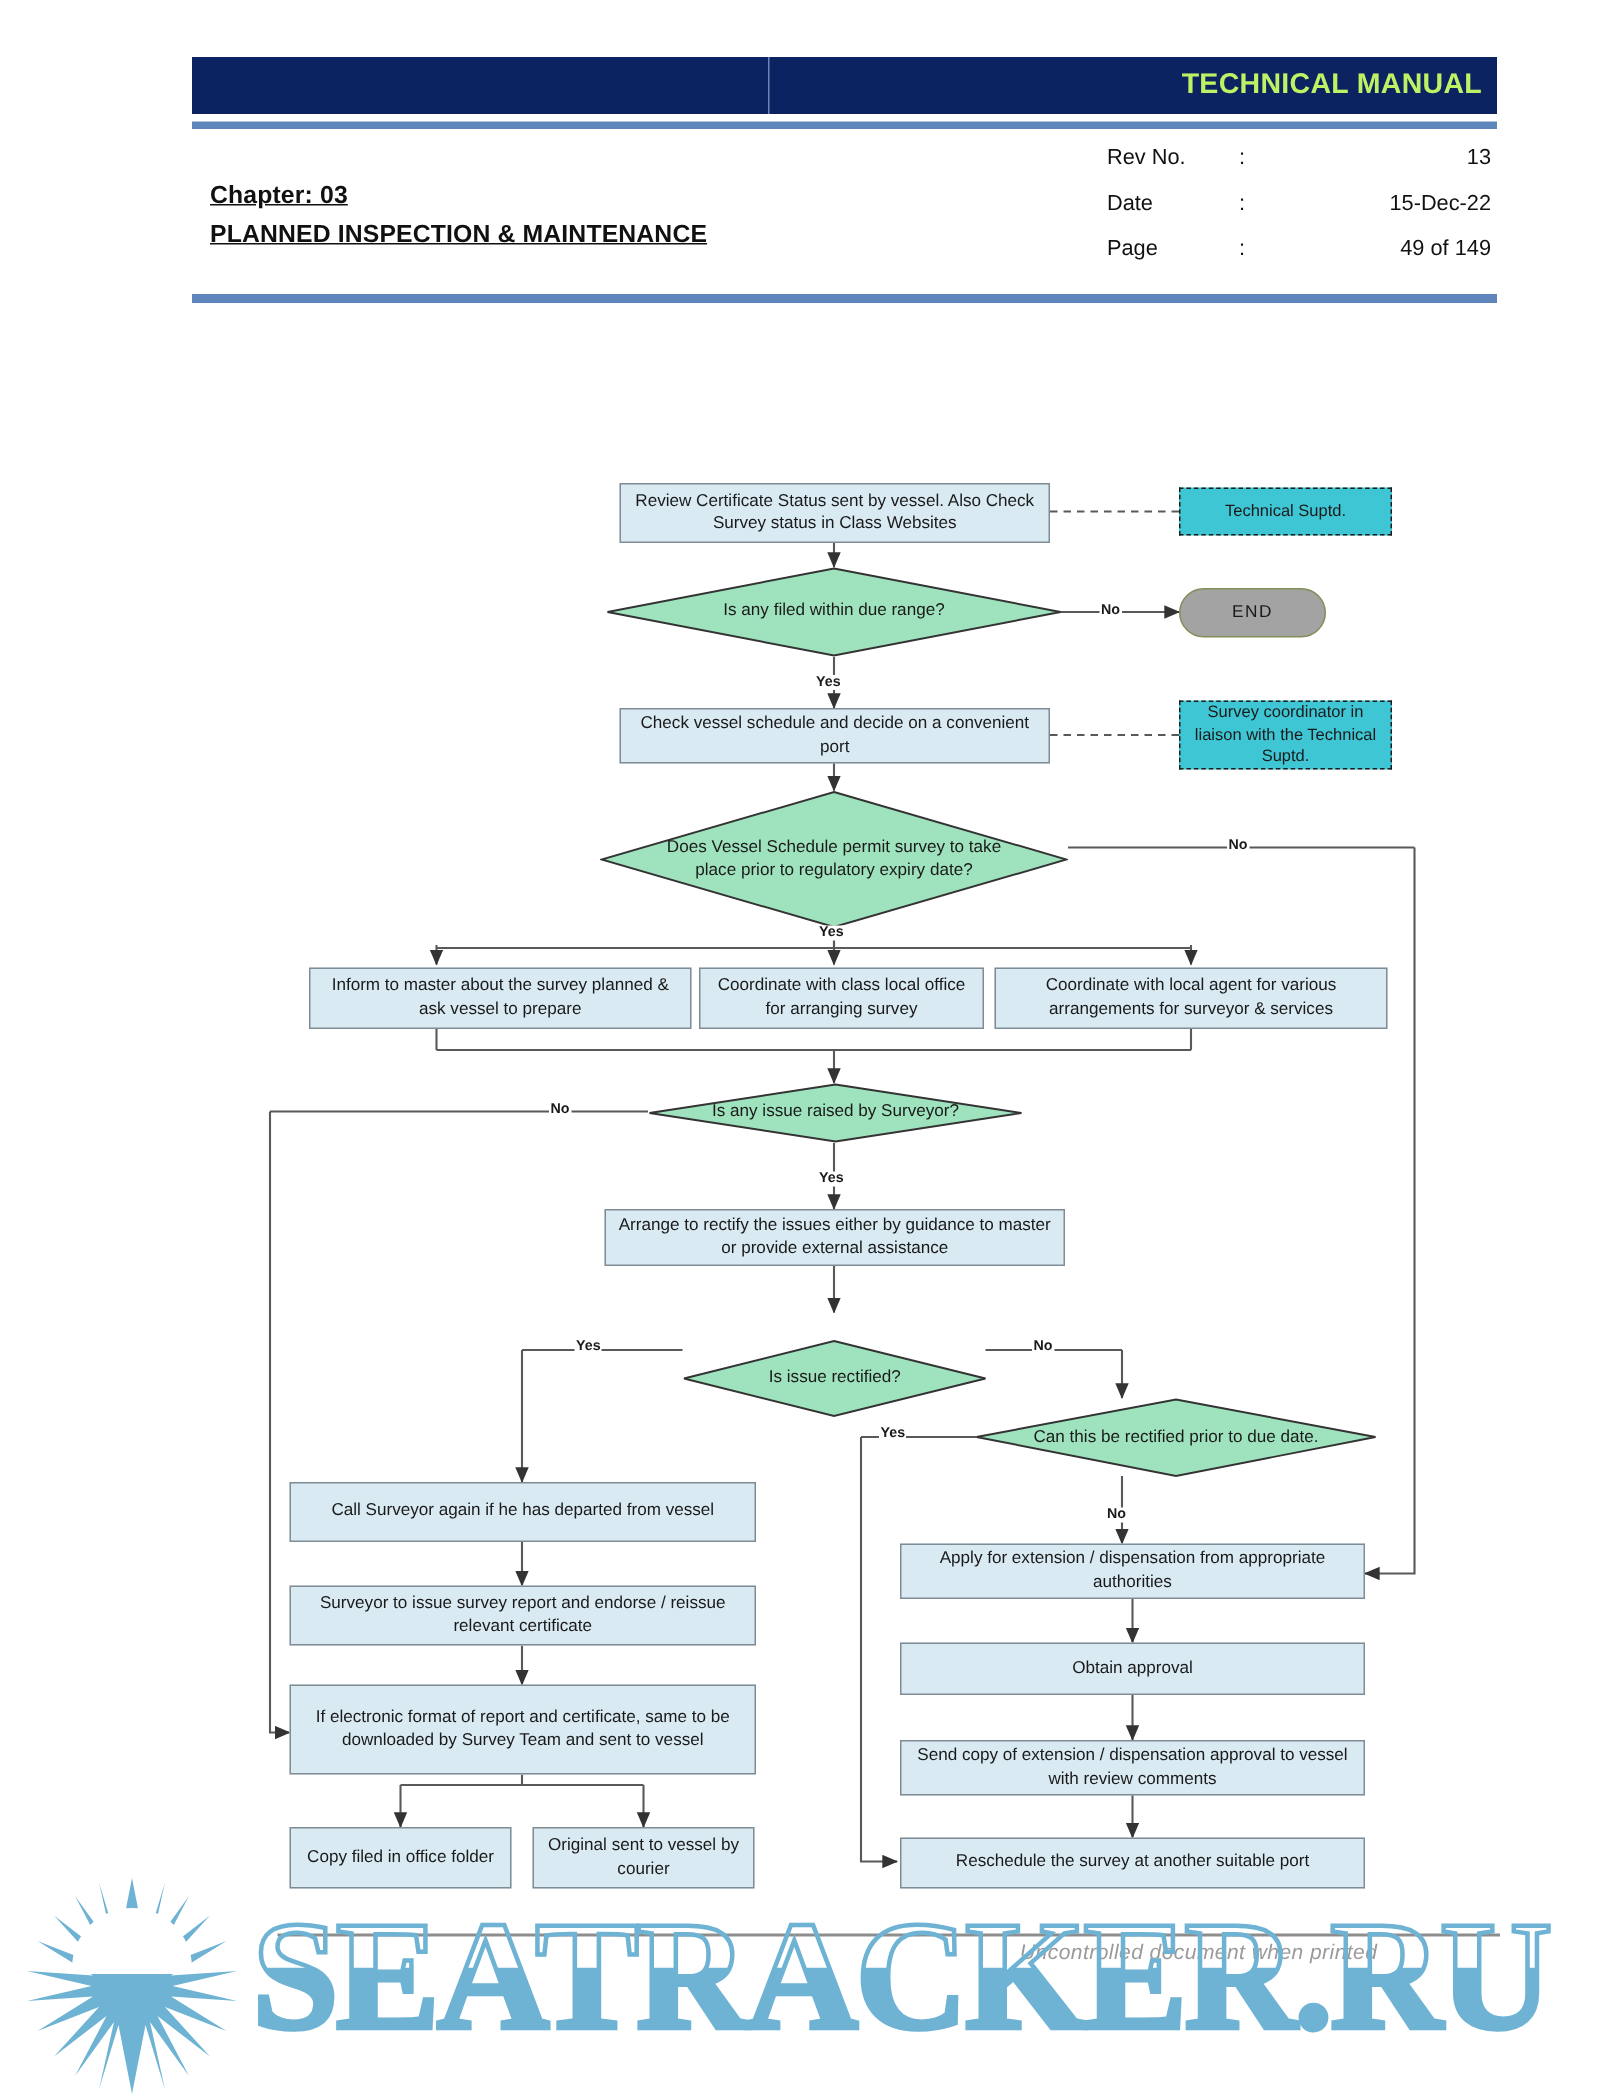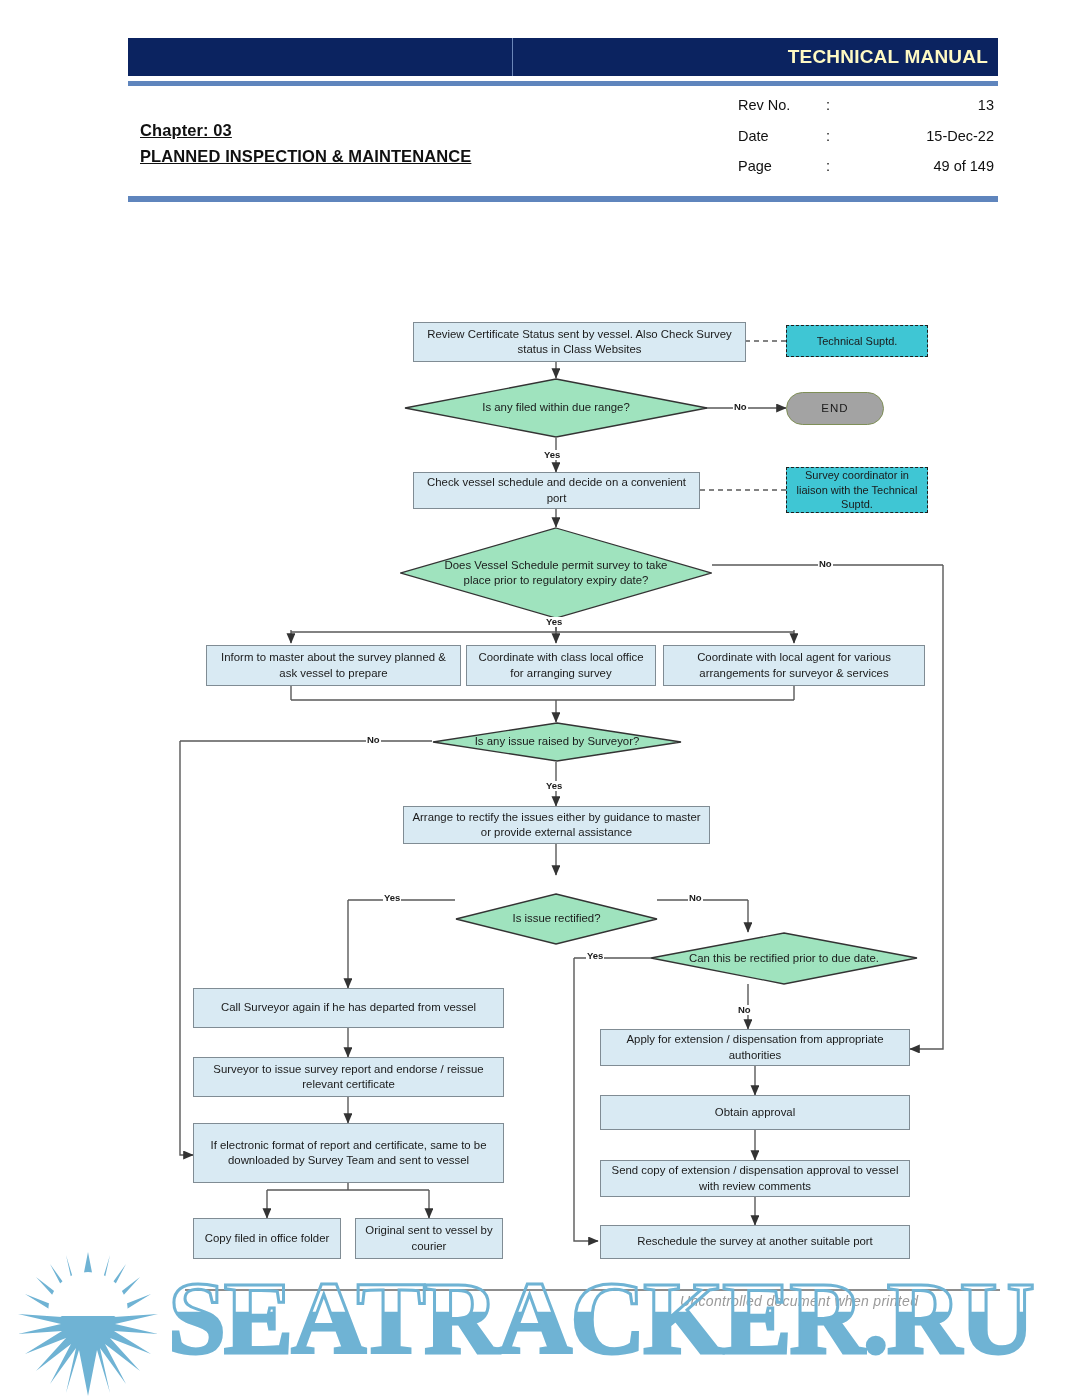--- a/index.html
+++ b/index.html
@@ -8,21 +8,21 @@
     font-family:"Liberation Sans","DejaVu Sans",sans-serif;
     color:#111;
   }
 
   
   #doc-header{position:absolute;left:128px;top:38px;width:870px;}
   .hdr-bar{position:relative;height:38px;background:#0b2360;display:flex;}
   .hdr-bar .hdr-left{width:385px;border-right:1px solid #6b86b8;box-sizing:border-box;}
   .hdr-bar .hdr-right{flex:1;display:flex;align-items:center;justify-content:flex-end;
       padding-right:10px;box-sizing:border-box;}
-  .hdr-title{color:#fef9c3;font-size:19px;font-weight:bold;letter-spacing:.2px;}
+  .hdr-title{color:#bef264;font-size:19px;font-weight:bold;letter-spacing:.2px;}
   .rule{background:#5f85bd;height:6px;margin-top:5px;}
   .rule.thin{height:5px;}
 
   #hdr-body{position:relative;height:105px;}
   #chapter-block{position:absolute;left:12px;top:32px;text-decoration:underline;}
   #chapter-block div{font-size:16.5px;font-weight:bold;line-height:1.55;letter-spacing:.1px;}
   #meta-block{position:absolute;left:610px;top:12px;width:262px;}
   .meta-row{display:flex;align-items:baseline;font-size:14.5px;line-height:1;margin-bottom:16px;}
   .meta-k{width:88px;}
   .meta-c{width:40px;}
@@ -171,21 +171,21 @@
 
       <path d="M432,741 L180,741"></path>
 
       <path d="M712,565 L943,565"></path>
 
       <path d="M700,341 L786,341" stroke-dasharray="5,4"></path>
       <path d="M700,490 L786,490" stroke-dasharray="5,4"></path>
     </g>
   </svg>
 
-  <div class="node proc" style="left:413px;top:322px;width:333px;height:40px;">Review Certificate Status sent by vessel. Also Check Survey status in Class Websites</div>
+  <div class="node proc" style="left:413px;top:322px;width:287px;height:40px;">Review Certificate Status sent by vessel. Also Check Survey status in Class Websites</div>
 
   <div class="node note" style="left:786px;top:325px;width:142px;height:32px;">Technical Suptd.</div>
 
   <div class="node term" style="left:786px;top:392px;width:98px;height:33px;">END</div>
 
   <div class="node proc" style="left:413px;top:472px;width:287px;height:37px;">Check vessel schedule and decide on a convenient port</div>
 
   <div class="node note" style="left:786px;top:467px;width:142px;height:46px;">Survey coordinator in liaison with the Technical Suptd.</div>
 
   <div class="node proc" style="left:206px;top:645px;width:255px;height:41px;">Inform to master about the survey planned &amp; ask vessel to prepare</div>

